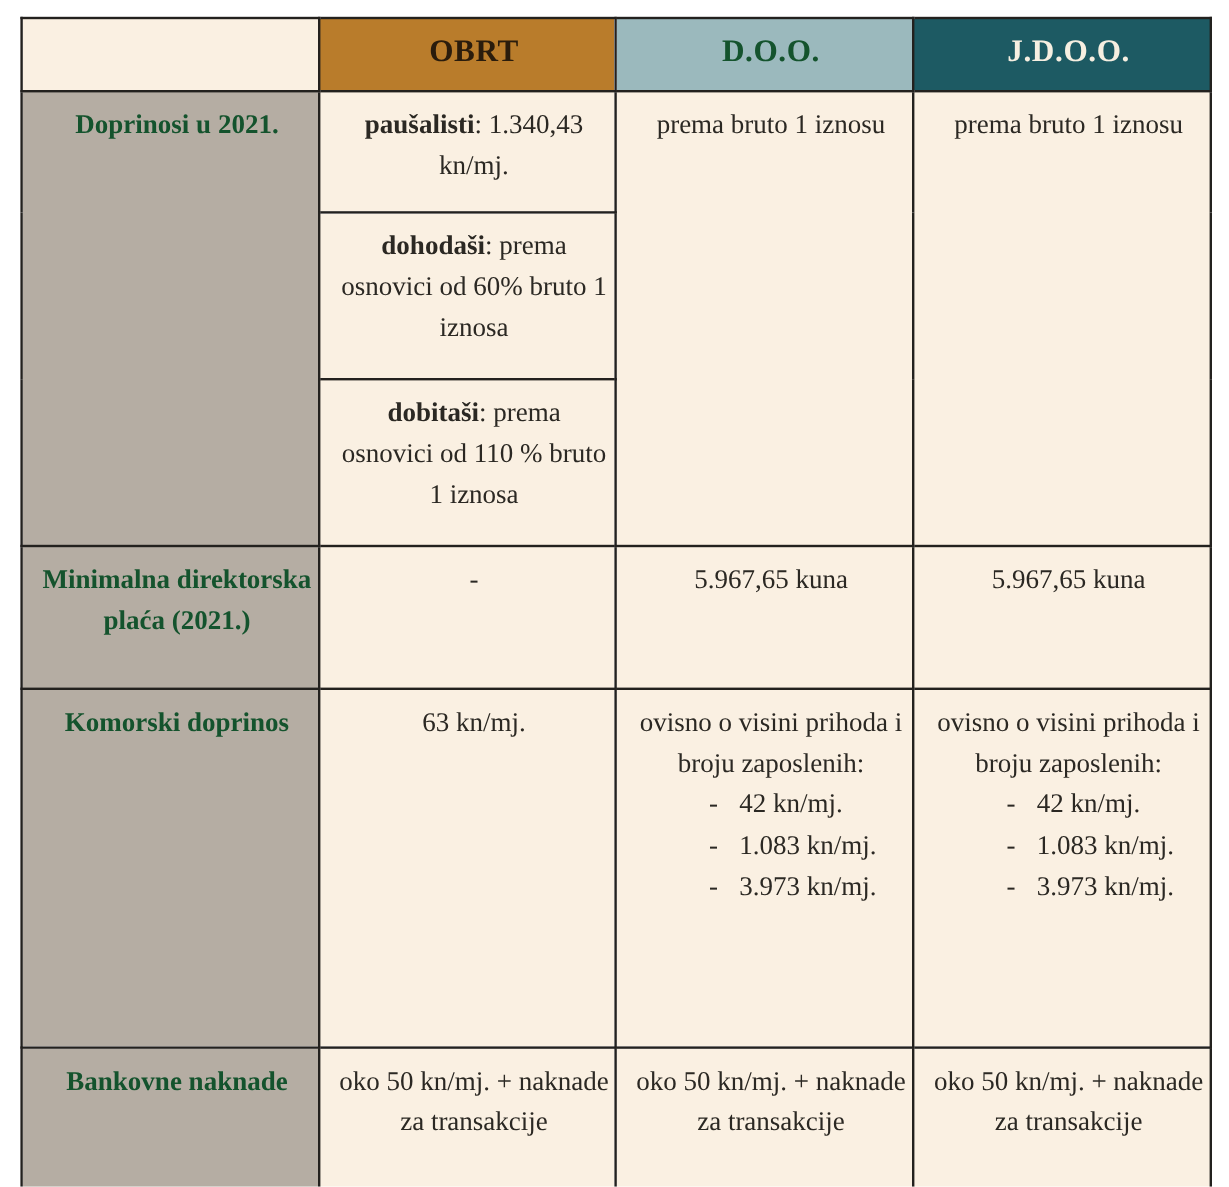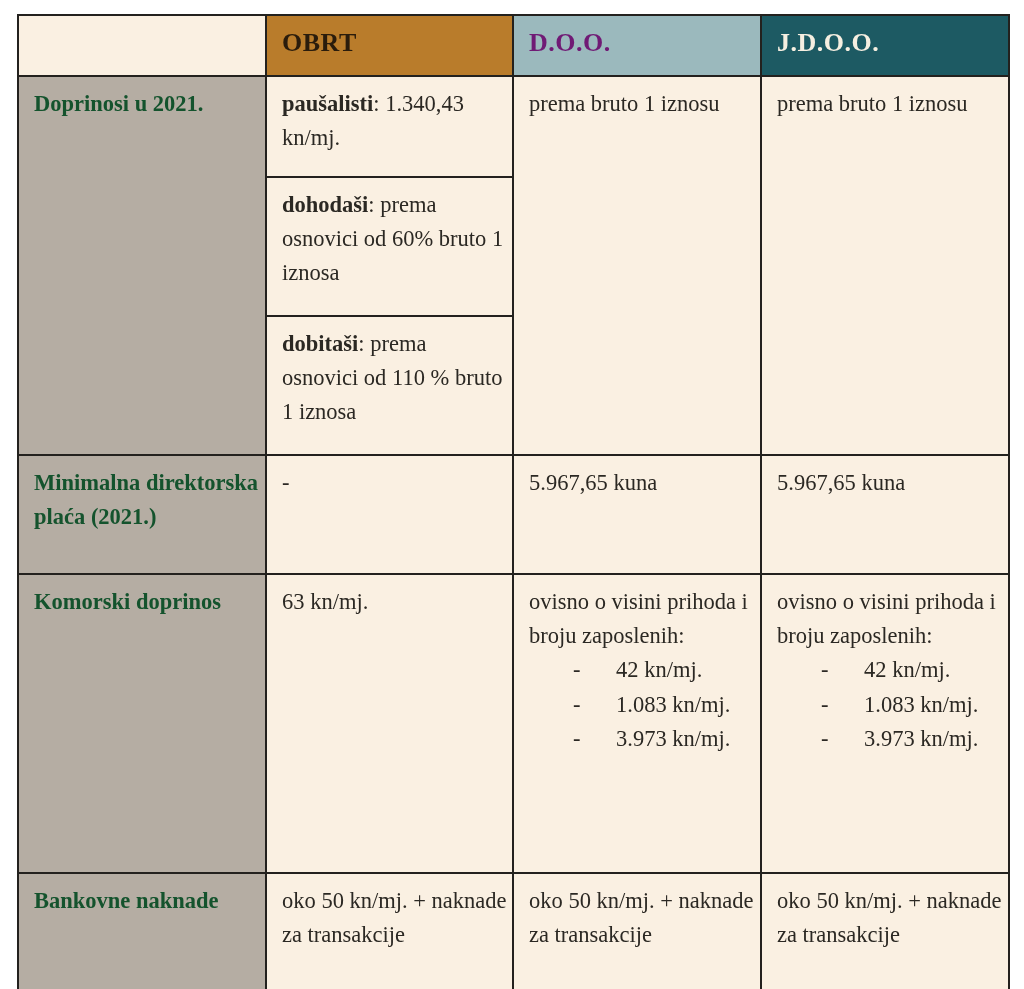--- a/index.html
+++ b/index.html
@@ -30,38 +30,38 @@
     position: absolute;
     left: 17px;
     top: 14px;
     width: 991px;
     border-collapse: collapse;
     table-layout: fixed;
   }
   table.cmp td, table.cmp th {
     border: 2px solid var(--border);
     vertical-align: top;
-    text-align: left;
+    text-align: center;
     padding: 10px 4px 10px 15px;
     font-size: 22.5px;
     line-height: 1.52;
     overflow: hidden;
   }
   
   tr.head th {
     vertical-align: middle;
     font-size: 26px;
     font-weight: bold;
     letter-spacing: 0.5px;
     padding-top: 4px;
     height: 61px;
   }
   th.h-empty { background: var(--cell-background); }
   th.h-obrt  { background: var(--obrt-header);  color: #2a1c0c; }
-  th.h-doo   { background: var(--doo-header);   color: #701a75; margin-top: 20px; }
+  th.h-doo   { background: var(--doo-header);   color: #14532d; margin-top: 20px; }
   th.h-jdoo  { background: var(--jdoo-header);  color: var(--jdoo-text); }
   
   td.rowlabel {
     background: var(--label-column);
     font-weight: bold;
     color: #14532d;
   }
   
   td.cell { background: var(--cell-background); }
   td.cell .term { font-weight: bold; }

